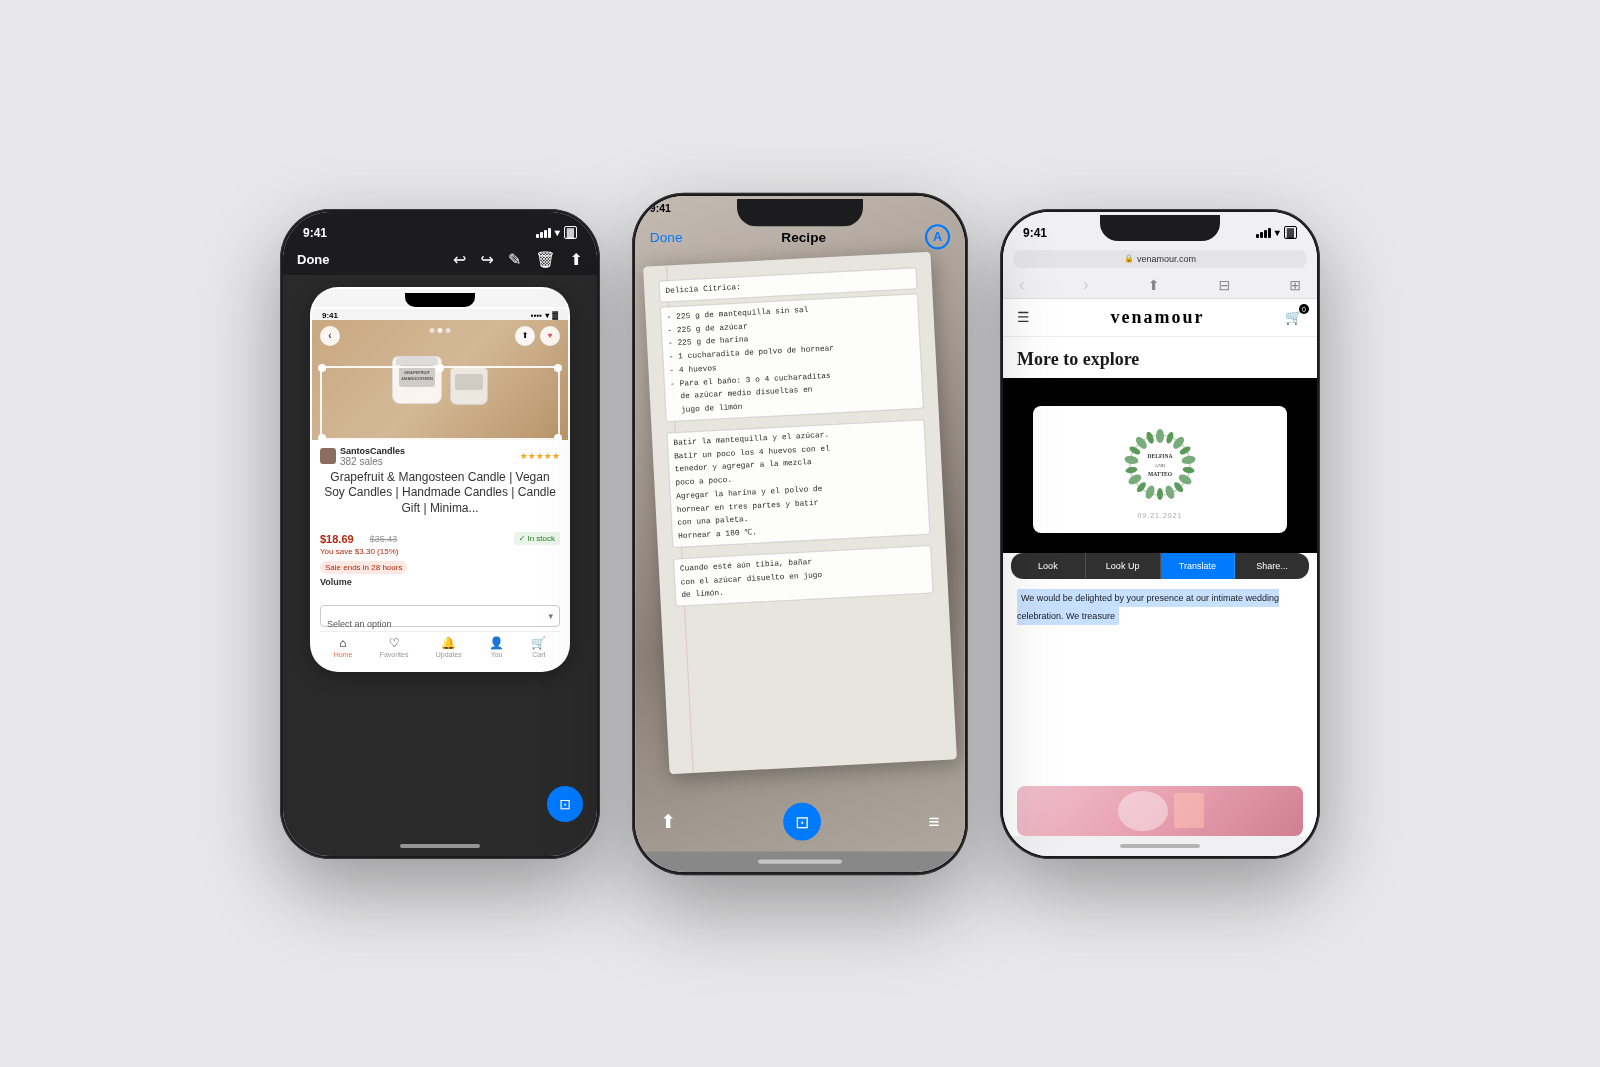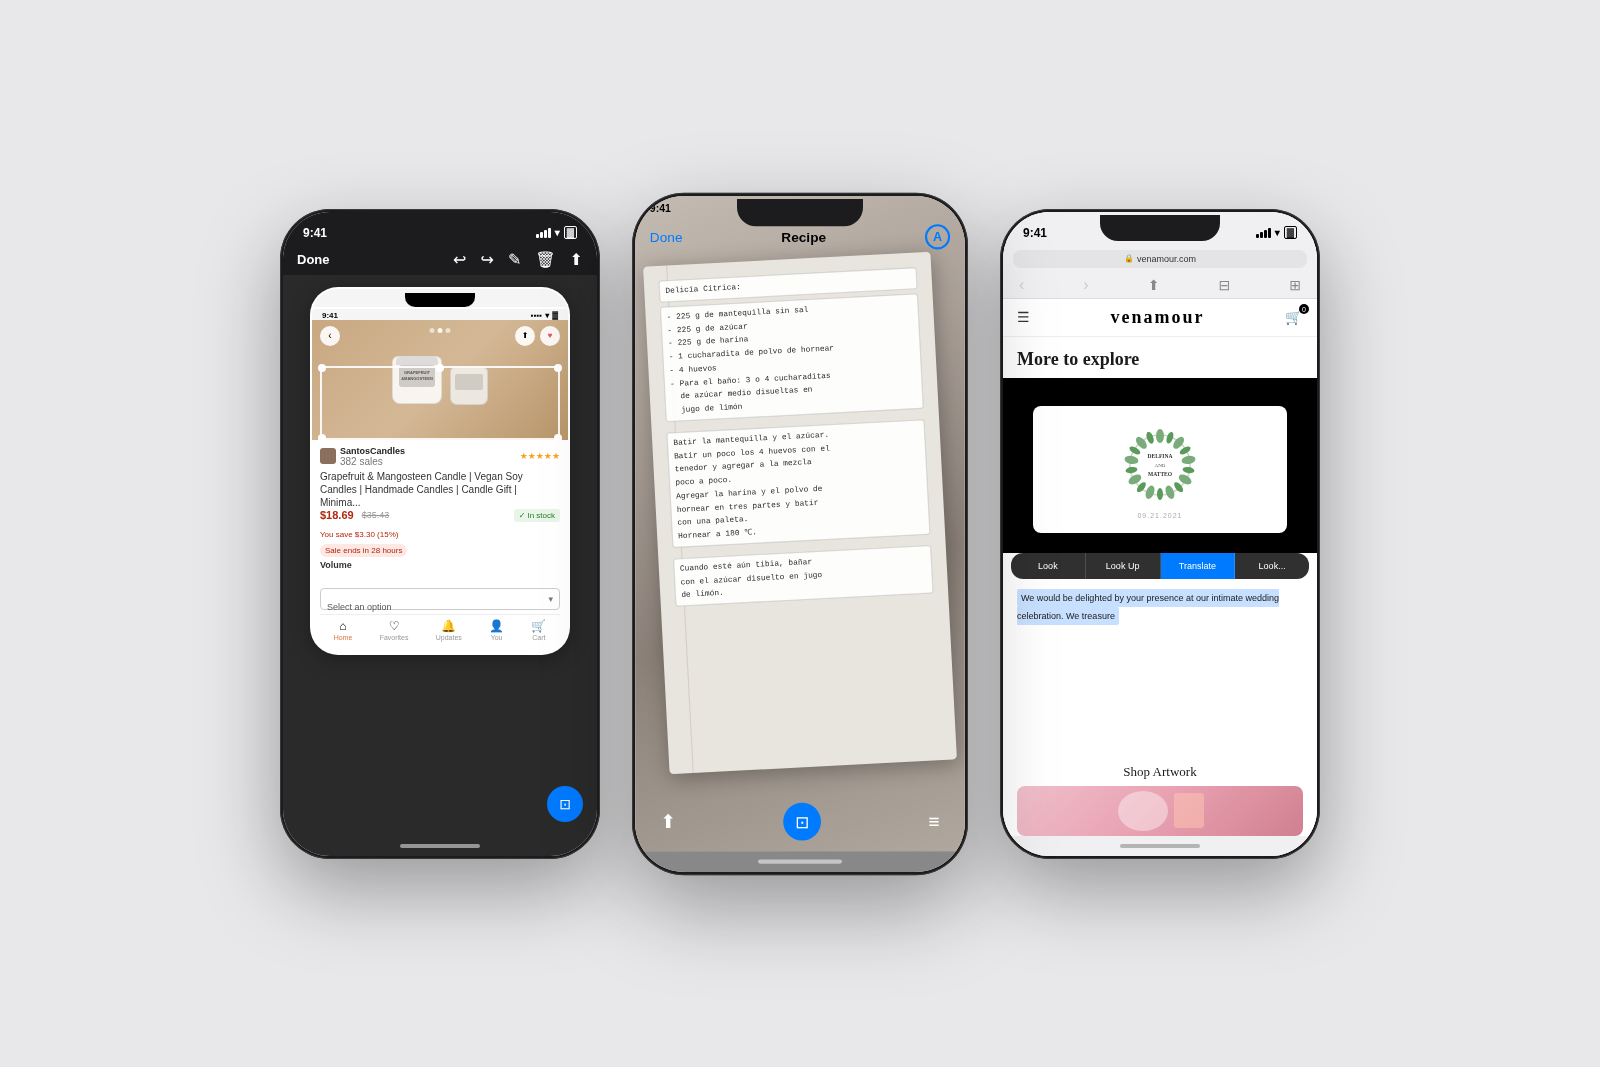--- a/index.html
+++ b/index.html
@@ -172,30 +172,31 @@
     }
     .seller-sales {
       font-size: 10px;
       color: #777;
     }
     .stars {
       color: #f4a623;
       font-size: 9px;
     }
     .product-title {
-      font-size: 10px;
+      font-size: 12px;
       color: #333;
       line-height: 1.3;
-      margin-bottom: 0;
+      margin-bottom: 16px;
+      text-align: center;
     }
     .price-row {
       display: flex;
       align-items: center;
-      gap: 8px;
-      margin-bottom: 8px;
+      gap: 16px;
+      margin-bottom: 2px;
     }
     .price-current {
       font-size: 11px;
       font-weight: 700;
       color: #b0280e;
     }
     .price-old {
       font-size: 9px;
       color: #999;
       text-decoration: line-through;
@@ -794,28 +795,27 @@
             </svg>
             <div style="font-size:7px; color:#aaa; letter-spacing:1px; margin-top:2px;">09.21.2021</div>
           </div>
         </div>
       </div>
 
       <div class="context-menu">
         <div class="context-menu-item">Look</div>
         <div class="context-menu-item">Look Up</div>
         <div class="context-menu-item highlight">Translate</div>
-        <div class="context-menu-item">Look...</div>
+        <div class="context-menu-item">Share...</div>
       </div>
 
       <div class="selected-text-area">
         <span class="selected-text">We would be delighted by your presence at our intimate wedding celebration. We treasure</span>
       </div>
 
-      <div class="shop-artwork-label">Shop Artwork</div>
 
       <div class="pink-banner">
         <div style="width:100%; height:100%; background: linear-gradient(135deg, #f0c0cc 0%, #e8a0b0 50%, #d08090 100%); display:flex; align-items:center; justify-content:center;">
           <div style="width:50px; height:40px; background: rgba(255,255,255,0.4); border-radius:50%; margin:0 4px;"></div>
           <div style="width:30px; height:35px; background: rgba(255,200,180,0.5); border-radius:3px; margin:0 2px;"></div>
         </div>
       </div>
     </div>
 
     <div class="home-indicator" style="background:#f0f0f2;">

